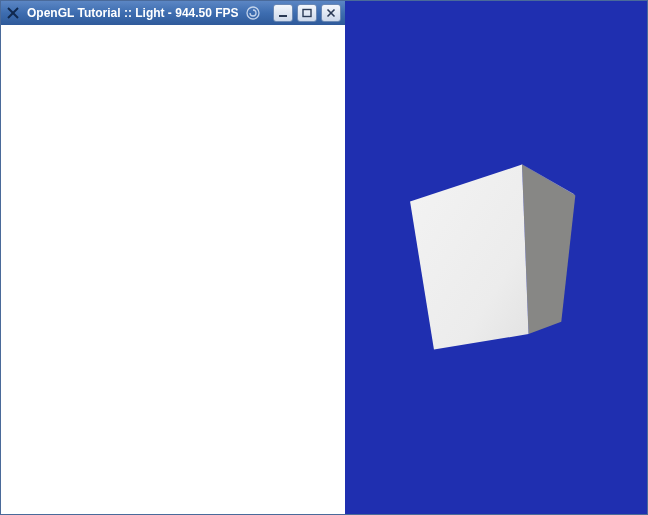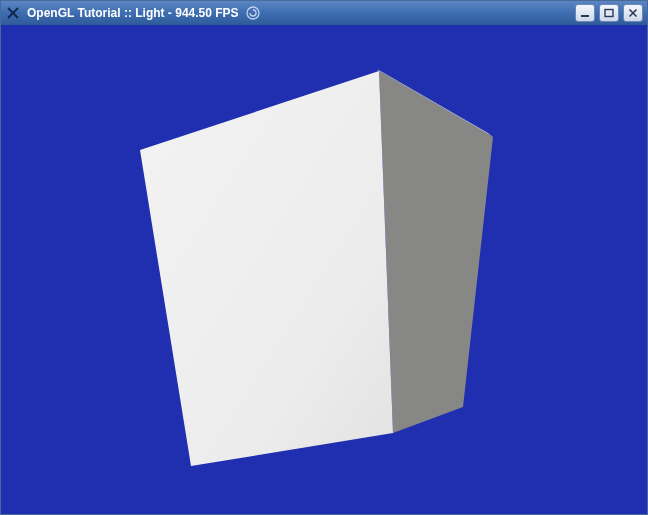--- a/index.html
+++ b/index.html
@@ -10,21 +10,21 @@
     body {
       width: 648px;
       height: 515px;
       font-family: sans-serif;
       overflow: hidden;
     }
     .window {
       width: 648px;
       height: 515px;
       display: flex;
-      flex-direction: column;
+      flex-direction: row;
       border: 1px solid #4a6a9a;
       text-align: right;
     }
     .titlebar {
       height: 24px;
       background: linear-gradient(to bottom, #5b86c4 0%, #3d6db0 50%, #2f5a9a 100%);
       display: flex;
       align-items: center;
       padding: 0 4px;
       color: #fff;

